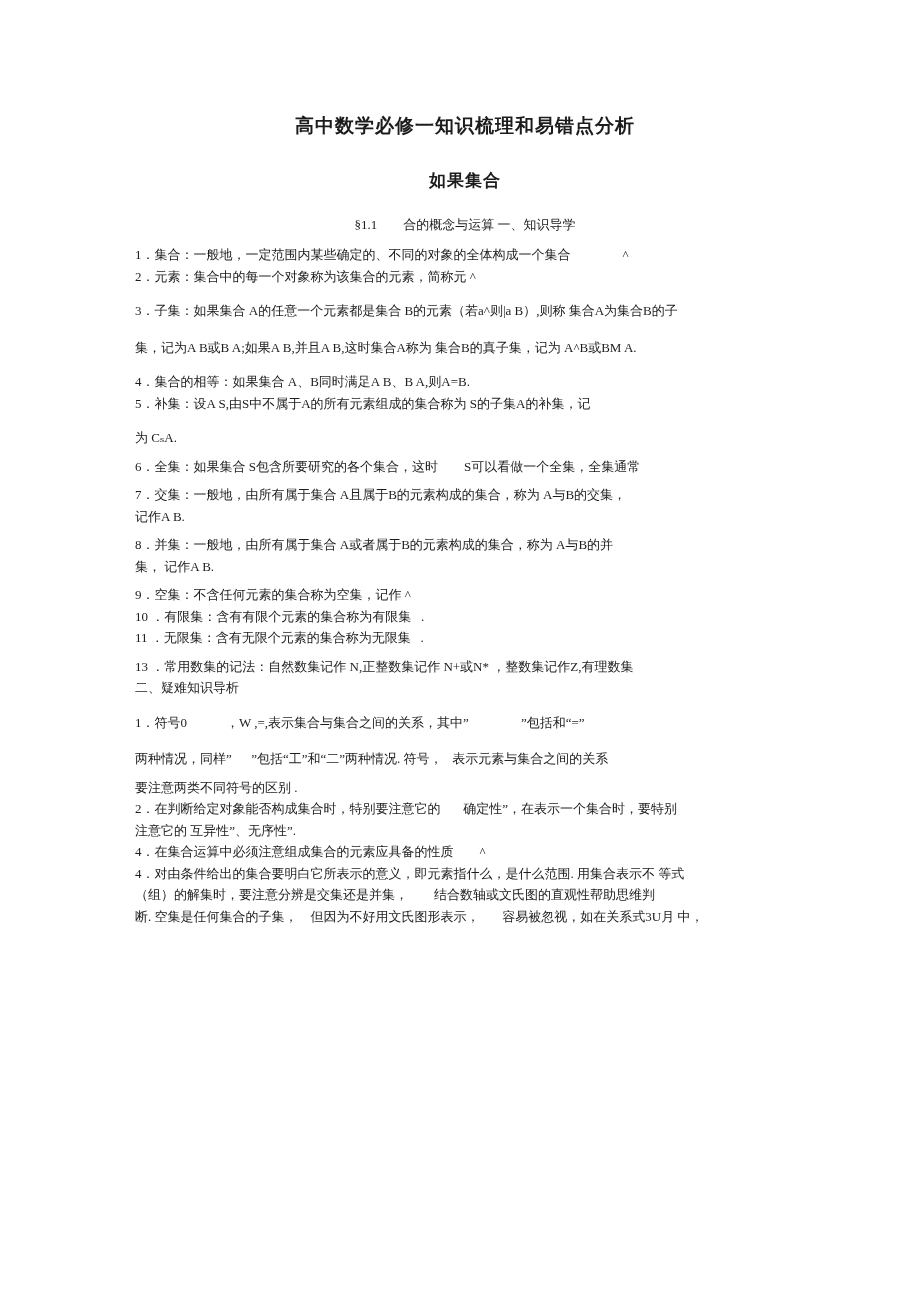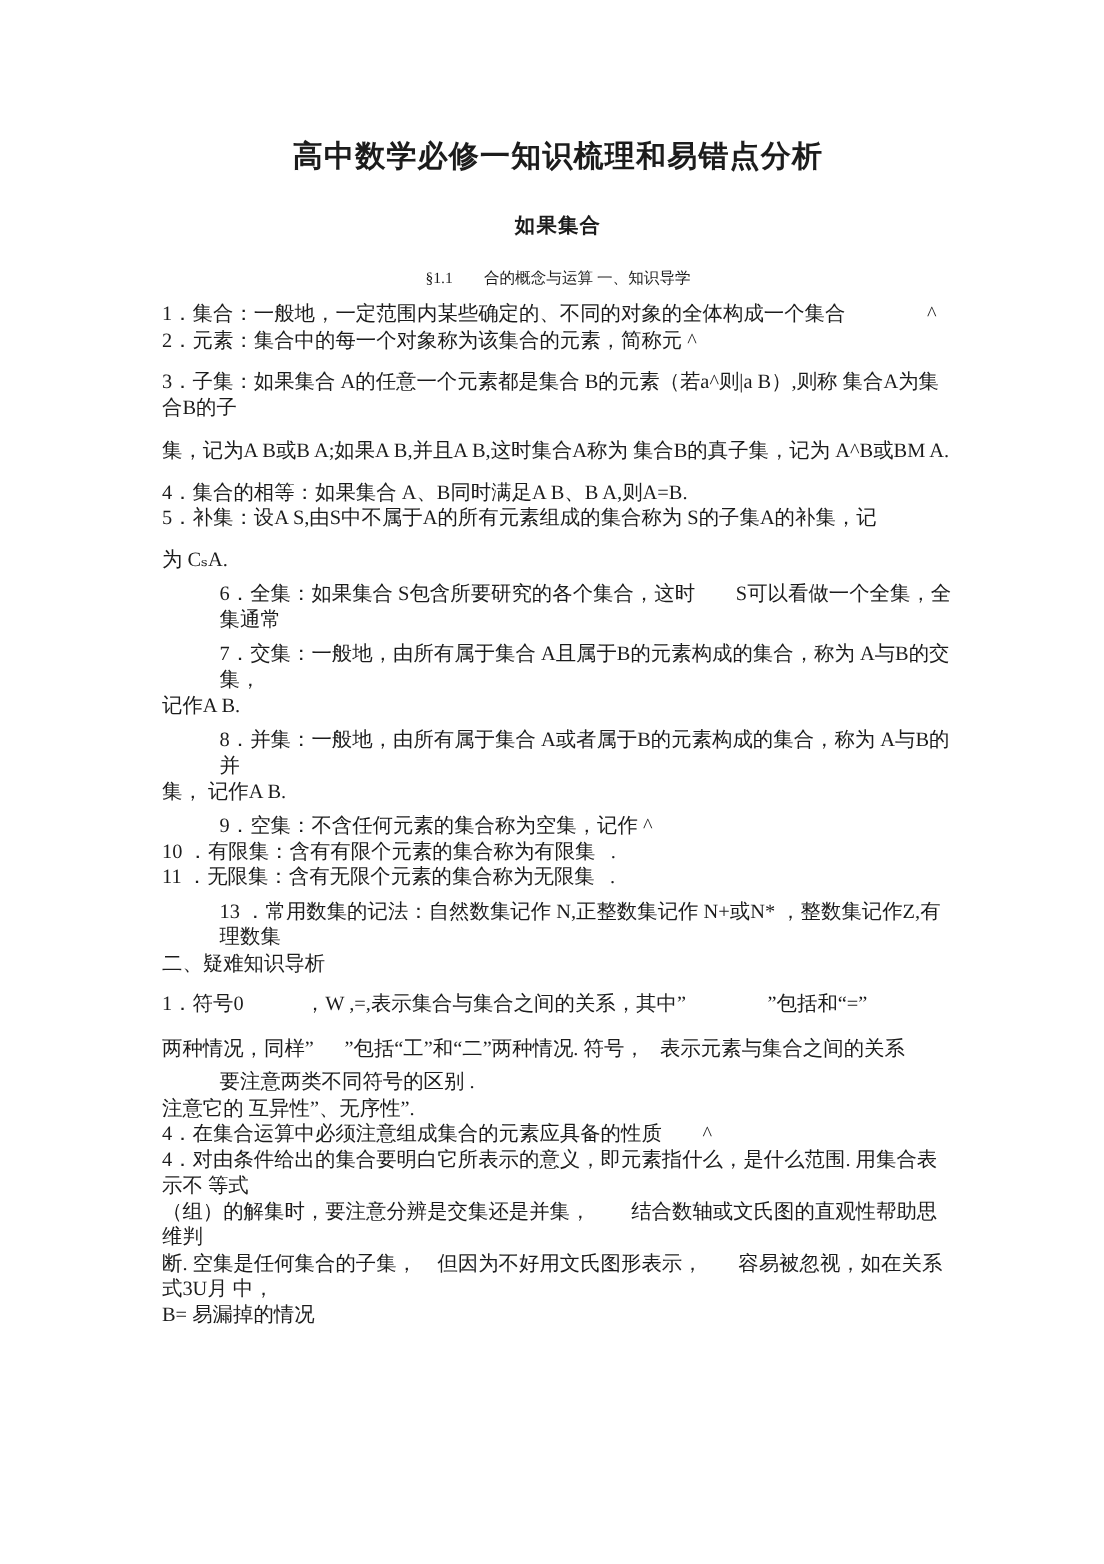--- a/index.html
+++ b/index.html
@@ -17,21 +17,21 @@
     color: #1c1c1c;
   }
   .content {
     position: absolute;
     left: 135px;
     top: 113px;
     width: 660px;
   }
   .title {
     margin: 0 0 30px 0;
-    font-size: 25px;
+    font-size: 19px;
     font-weight: bold;
     text-align: center;
     letter-spacing: 1px;
     white-space: pre-wrap;
   }
   .chapter {
     margin: 0 0 24px 0;
     font-size: 17px;
     font-weight: bold;
     text-align: center;
@@ -39,26 +39,26 @@
     white-space: pre-wrap;
   }
   .section {
     margin: 0 0 10px 0;
     font-size: 13px;
     text-align: center;
     white-space: pre-wrap;
   }
   .line {
     margin: 0;
-    font-size: 17px;
+    font-size: 13px;
     line-height: 21.5px;
     white-space: pre-wrap;
     word-break: break-all;
   }
-  .mt-s { margin-top: 7px; margin-left: 48px; }
+  .mt-s { margin-top: 7px; }
   .mt-m { margin-top: 13px; }
   .mt-l { margin-top: 15px; }
 </style>
 </head>
 <body>
 
 <div class="page">
   <div class="content">
     <h1 class="title">高中数学必修一知识梳理和易错点分析</h1>
     <h2 class="chapter">如果集合</h2>
@@ -77,20 +77,20 @@
     <p class="line mt-s">8．并集：一般地，由所有属于集合 A或者属于B的元素构成的集合，称为 A与B的并</p>
     <p class="line">集， 记作A B.</p>
     <p class="line mt-s">9．空集：不含任何元素的集合称为空集，记作 ^</p>
     <p class="line">10 ．有限集：含有有限个元素的集合称为有限集   .</p>
     <p class="line">11 ．无限集：含有无限个元素的集合称为无限集   .</p>
     <p class="line mt-s">13 ．常用数集的记法：自然数集记作 N,正整数集记作 N+或N* ，整数集记作Z,有理数集</p>
     <p class="line">二、疑难知识导析</p>
     <p class="line mt-m">1．符号0            ，W ,=,表示集合与集合之间的关系，其中”                ”包括和“=”</p>
     <p class="line mt-l">两种情况，同样”      ”包括“工”和“二”两种情况. 符号，   表示元素与集合之间的关系</p>
     <p class="line mt-s">要注意两类不同符号的区别 .</p>
+    <p class="line">2．在判断给定对象能否构成集合时，特别要注意它的       确定性”，在表示一个集合时，要特别</p>
     <p class="line">注意它的 互异性”、无序性”.</p>
     <p class="line">4．在集合运算中必须注意组成集合的元素应具备的性质        ^</p>
     <p class="line">4．对由条件给出的集合要明白它所表示的意义，即元素指什么，是什么范围. 用集合表示不 等式</p>
     <p class="line">（组）的解集时，要注意分辨是交集还是并集，        结合数轴或文氏图的直观性帮助思维判</p>
     <p class="line">断. 空集是任何集合的子集，    但因为不好用文氏图形表示，       容易被忽视，如在关系式3U月 中，</p>
-    <p class="line">B= 易漏掉的情况</p>
   </div>
 </div>
 
 </body></html>

